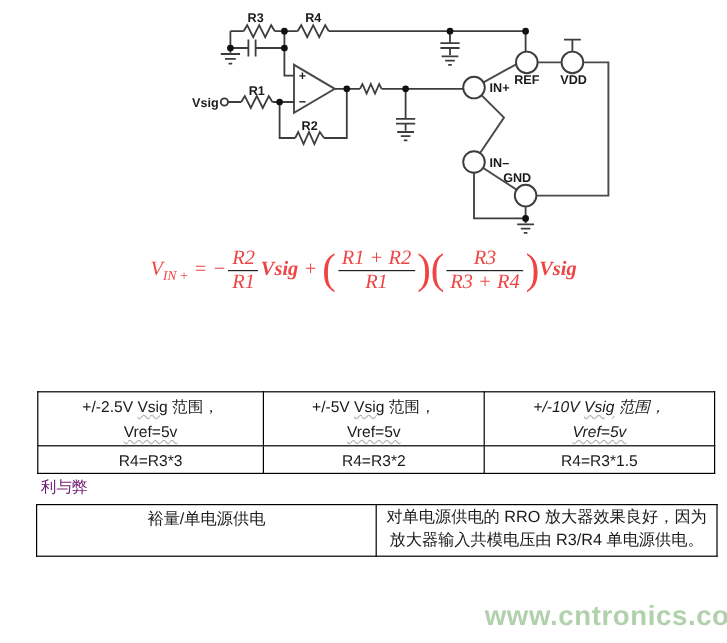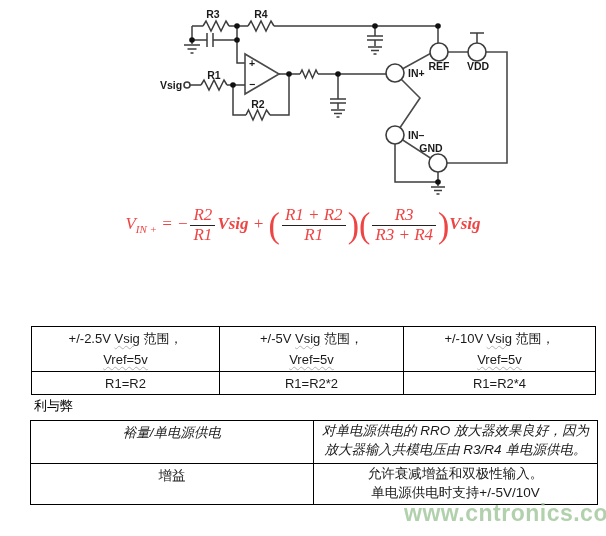--- a/index.html
+++ b/index.html
@@ -24,25 +24,25 @@
   #formula sub{font-size:11px;font-style:italic;}
   #formula .var{font-weight:bold;}
   
   #table1{position:absolute;left:31px;top:286px;border-collapse:collapse;table-layout:fixed;margin-top:40px;}
   #table1 td{border:1px solid #000;text-align:center;font-size:13px;padding:0;}
   #table1 .hd{height:44px;line-height:21px;vertical-align:middle;}
   #table1 .rw{height:22px;}
   .squig{text-decoration:underline;text-decoration-style:wavy;text-decoration-color:#b4b4b4;
          text-decoration-thickness:1px;text-underline-offset:2px;}
   
-  #t2title{position:absolute;left:34px;top:397px;font-size:13px;color:#000000;}
+  #t2title{position:absolute;left:34px;top:397px;font-size:13px;color:#701a75;}
   #table2{position:absolute;left:30px;top:420px;border-collapse:collapse;table-layout:fixed;}
   #table2 td{border:1px solid #000;text-align:center;font-size:13.5px;padding:0;vertical-align:top;line-height:19px;}
   #table2 td.lbl{vertical-align:top;padding-top:2px;}
-  #table2 .r1{height:43px;font-style:italic;}
+  #table2 .r1{height:43px;}
   #table2 .r2{height:41px;}
   #table2 .r3{height:22px;}
   #table2 .r3 td{line-height:21px;}
   
   #watermark{position:absolute;left:404px;top:500px;font-size:23px;font-weight:bold;
              letter-spacing:0.5px;font-family:"Liberation Sans",sans-serif;z-index:5;
              opacity:0.78;white-space:nowrap;}
 </style>
 </head>
 <body>
@@ -129,48 +129,41 @@
     <tbody>
         <tr>
       <td class="hd" style="width:187px;">
         <div><span>+/-2.5V </span><span class="squig">Vsig</span><span> 范围，</span></div>
         <div><span class="squig">Vref=5v</span></div>
       </td>
       <td class="hd" style="width:183px;">
         <div><span>+/-5V </span><span class="squig">Vsig</span><span> 范围，</span></div>
         <div><span class="squig">Vref=5v</span></div>
       </td>
-      <td class="hd" style="width:191px;">
+      <td class="hd" style="width:191px;font-style:italic;">
         <div><span>+/-10V </span><span class="squig">Vsig</span><span> 范围，</span></div>
         <div><span class="squig">Vref=5v</span></div>
       </td>
     </tr>
     <tr>
-      <td class="rw">R1=R2</td>
-      <td class="rw">R1=R2*2</td>
-      <td class="rw">R1=R2*4</td>
+      <td class="rw">R4=R3*3</td>
+      <td class="rw">R4=R3*2</td>
+      <td class="rw">R4=R3*1.5</td>
     </tr>
   </tbody>
     </table>
 
   <div id="t2title">利与弊</div>
   <table id="table2">
     <tbody>
         <tr class="r1">
       <td class="lbl" style="width:282px;">裕量/单电源供电</td>
       <td style="width:283px;">
         <div>对单电源供电的 RRO 放大器效果良好，因为</div>
         <div>放大器输入共模电压由 R3/R4 单电源供电。</div>
       </td>
     </tr>
-    <tr class="r2">
-      <td class="lbl">增益</td>
-      <td>
-        <div>允许衰减增益和双极性输入。</div>
-        <div>单电源供电时支持+/-5V/10V</div>
-      </td>
-    </tr>
   </tbody>
     </table>
 
   <div id="watermark" style="color: rgb(156, 196, 150);">www.cntronics.com</div>
 
 </div>
 
 </body></html>

